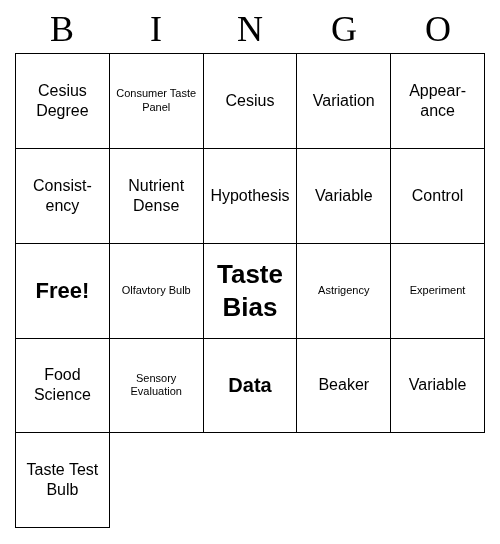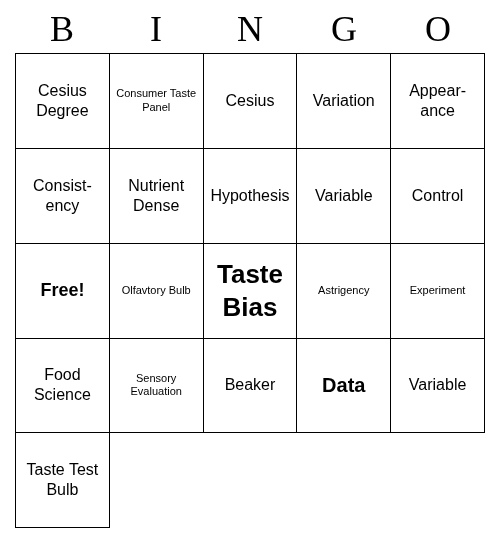--- a/index.html
+++ b/index.html
@@ -49,21 +49,21 @@
     }
     .bingo-cell.large {
       font-size: 20px;
       font-weight: bold;
     }
     .bingo-cell.xlarge {
       font-size: 26px;
       font-weight: bold;
     }
     .bingo-cell.free {
-      font-size: 18px;
+      font-size: 22px;
       font-weight: bold;
     }
     .bingo-cell.medium {
       font-size: 16px;
     }
     .bingo-cell.small {
       font-size: 11px;
     }
   </style>
 </head>
@@ -87,17 +87,17 @@
     <div class="bingo-cell medium">Hypothesis</div>
     <div class="bingo-cell medium">Variable</div>
     <div class="bingo-cell medium">Control</div>
     <div class="bingo-cell free">Free!</div>
     <div class="bingo-cell small">Olfavtory Bulb</div>
     <div class="bingo-cell xlarge">Taste Bias</div>
     <div class="bingo-cell small">Astrigency</div>
     <div class="bingo-cell small">Experiment</div>
     <div class="bingo-cell medium">Food Science</div>
     <div class="bingo-cell small">Sensory Evaluation</div>
+    <div class="bingo-cell large">Data</div>
     <div class="bingo-cell medium">Beaker</div>
-    <div class="bingo-cell large">Data</div>
     <div class="bingo-cell medium">Variable</div>
     <div class="bingo-cell medium">Taste Test Bulb</div>
   </div>
 
 </body></html>

